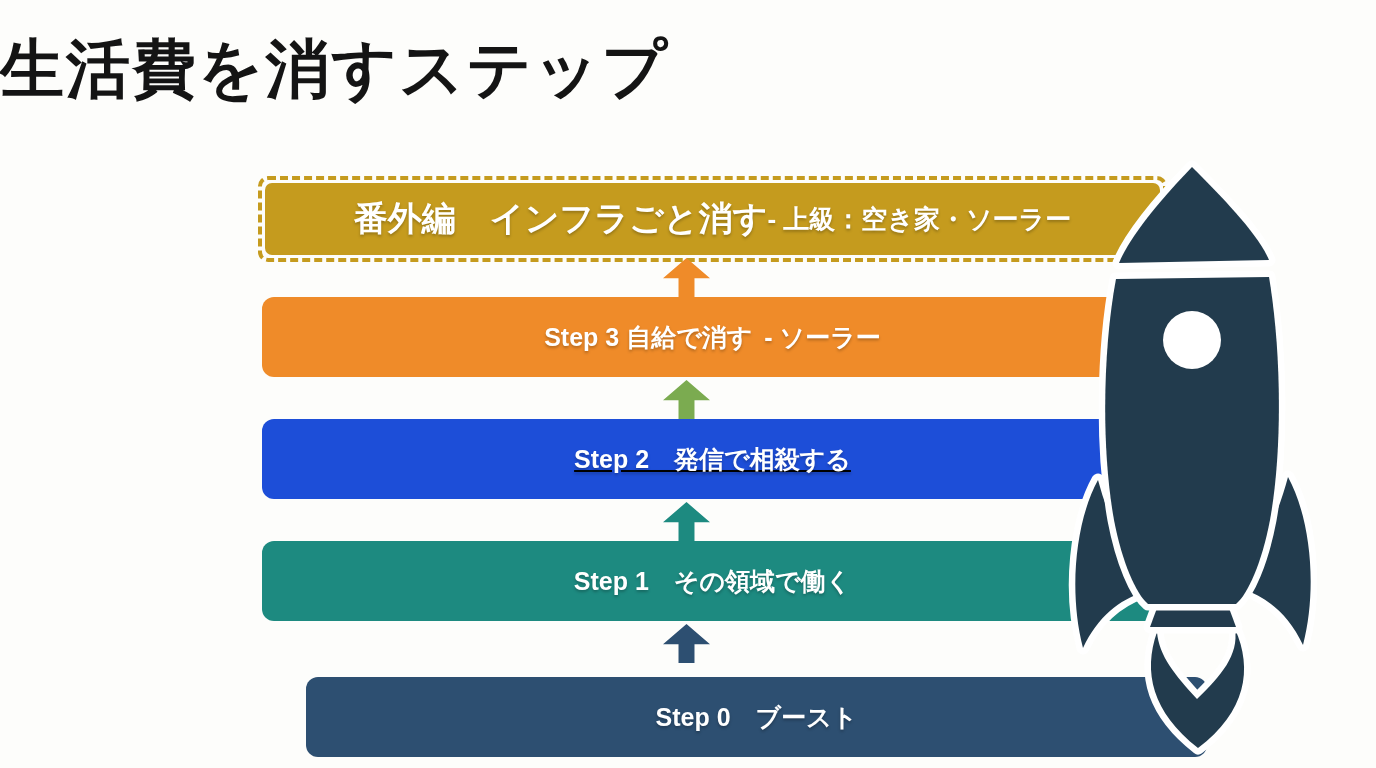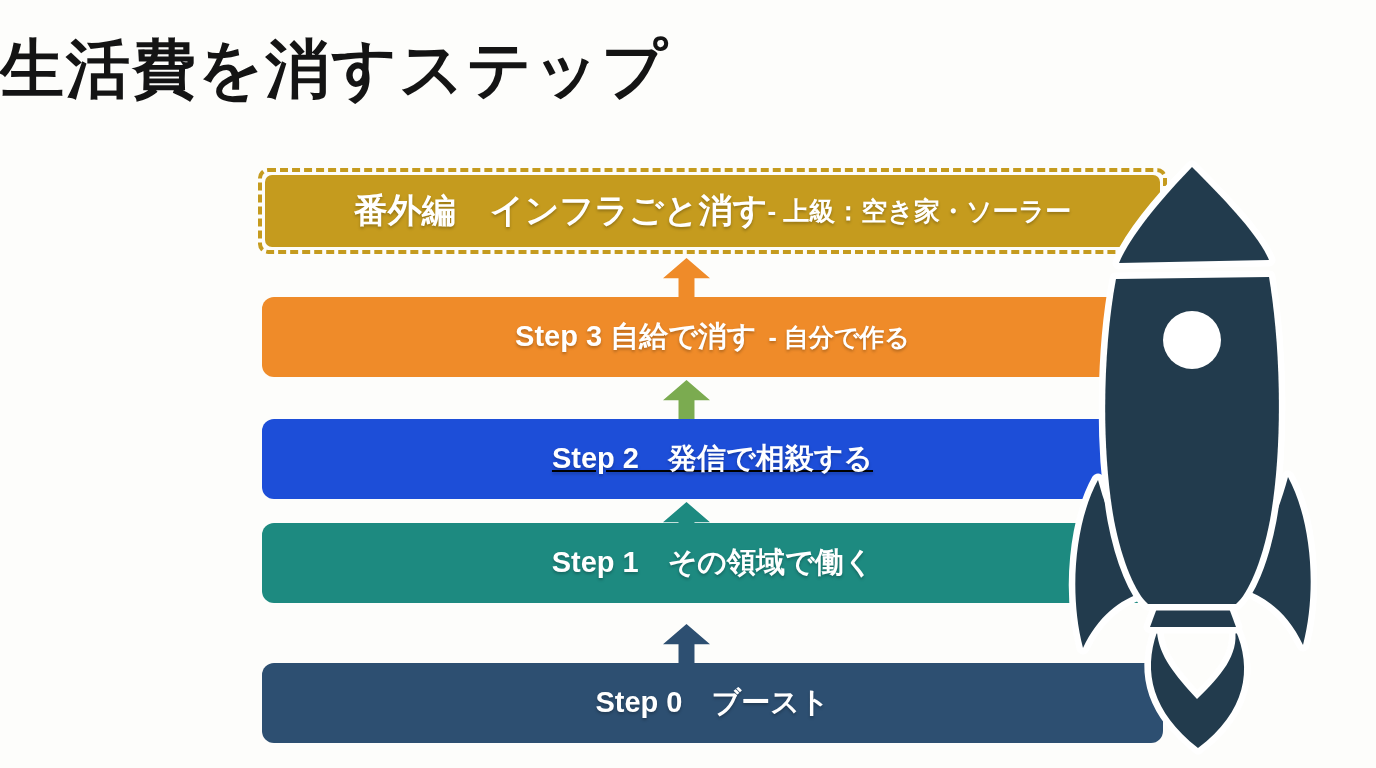--- a/index.html
+++ b/index.html
@@ -33,34 +33,34 @@
     height: 80px;
     border-radius: 12px;
     display: flex;
     align-items: center;
     justify-content: center;
     white-space: pre;
   }
   .bar .main {
     color: #ffffff;
     font-weight: 700;
-    font-size: 29px;
+    font-size: 25px;
     text-shadow: 0 2px 3px rgba(0,0,0,0.25);
   }
   .bar .sub {
     color: #ffffff;
     font-weight: 700;
     font-size: 25px;
     margin-left: 12px;
     text-shadow: 0 2px 3px rgba(0,0,0,0.25);
   }
   .bonus-wrap {
     position: absolute;
     left: 258px;
-    top: 168px;
+    top: 176px;
     width: 909px;
     height: 86px;
     border: 4px dashed #c59b1e;
     border-radius: 10px;
     padding: 3px;
     background: transparent;
   }
   .bonus-fill {
     width: 100%;
     height: 100%;
@@ -115,38 +115,38 @@
     <div class="bonus-fill" style="background-color: rgb(197, 155, 30);">
       <span class="main">番外編　インフラごと消す</span>
       <span class="sub">- 上級：空き家・ソーラー</span>
     </div>
   </div>
 
   <div class="up-arrow" style="top: 258px; background-color: rgb(239, 139, 41);"></div>
 
   <div class="bar" style="top: 297px; background-color: rgb(239, 139, 41);">
     <span class="main">Step 3 自給で消す</span>
-    <span class="sub">- 自分で作る</span>
+    <span class="sub">- ソーラー</span>
   </div>
 
   <div class="up-arrow" style="top: 380px; background-color: rgb(123, 171, 80);"></div>
 
   <div class="bar" style="top: 419px; background-color: #1d4ed8; text-decoration: underline;">
     <span class="main">Step 2　発信で相殺する</span>
   </div>
 
   <div class="up-arrow" style="top: 502px; background-color: rgb(29, 138, 128);"></div>
 
-  <div class="bar" style="top: 523px; background-color: rgb(29, 138, 128);">
+  <div class="bar" style="top: 541px; background-color: rgb(29, 138, 128);">
     <span class="main">Step 1　その領域で働く</span>
   </div>
 
   <div class="up-arrow" style="top: 624px; background-color: rgb(45, 79, 113);"></div>
 
-  <div class="bar" style="top: 663px; background-color: rgb(45, 79, 113);">
+  <div class="bar" style="top: 677px; background-color: rgb(45, 79, 113); margin-left: 44px;">
     <span class="main">Step 0　ブースト</span>
   </div>
 
   <svg class="rocket" viewBox="0 0 310 622" aria-hidden="true">
 
     <path d="M58,332 C36,372 28,442 43,500 C58,468 80,452 103,444 C86,408 68,370 58,332 Z" fill="#223b4d"></path>
 
     <path d="M248,329 C270,369 278,439 263,497 C248,465 226,449 203,441 C220,405 238,367 248,329 Z" fill="#223b4d"></path>
 
     <path d="M117,484 C103,524 112,564 158,600 C206,564 213,521 195,481 C199,507 181,528 157,551 C135,527 119,508 117,484 Z" fill="#223b4d"></path>

